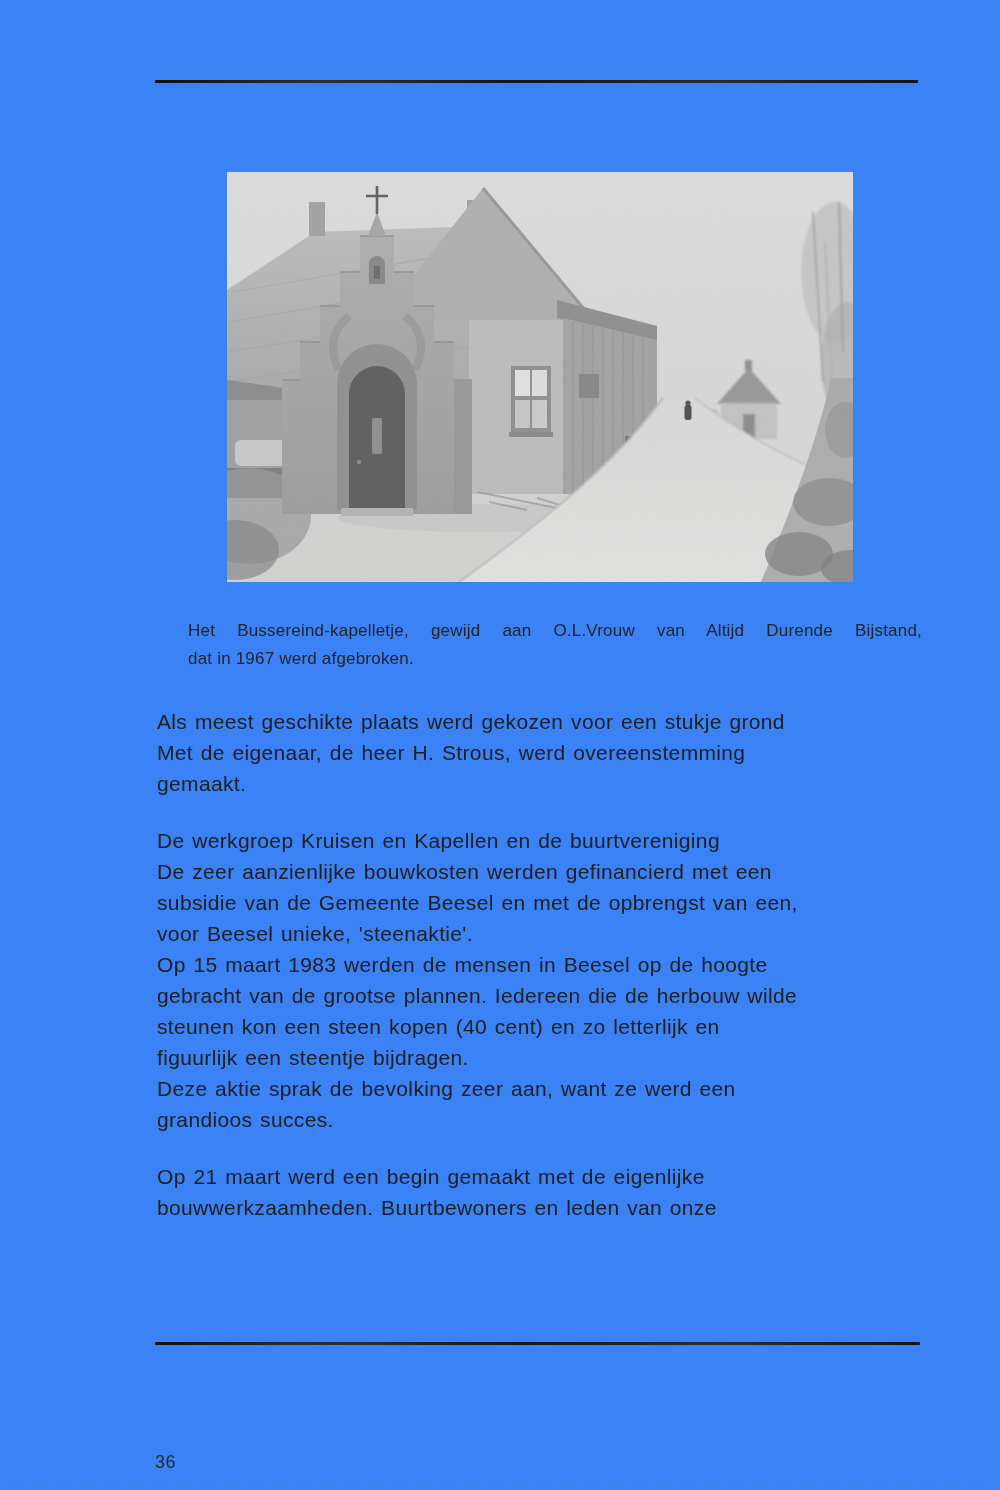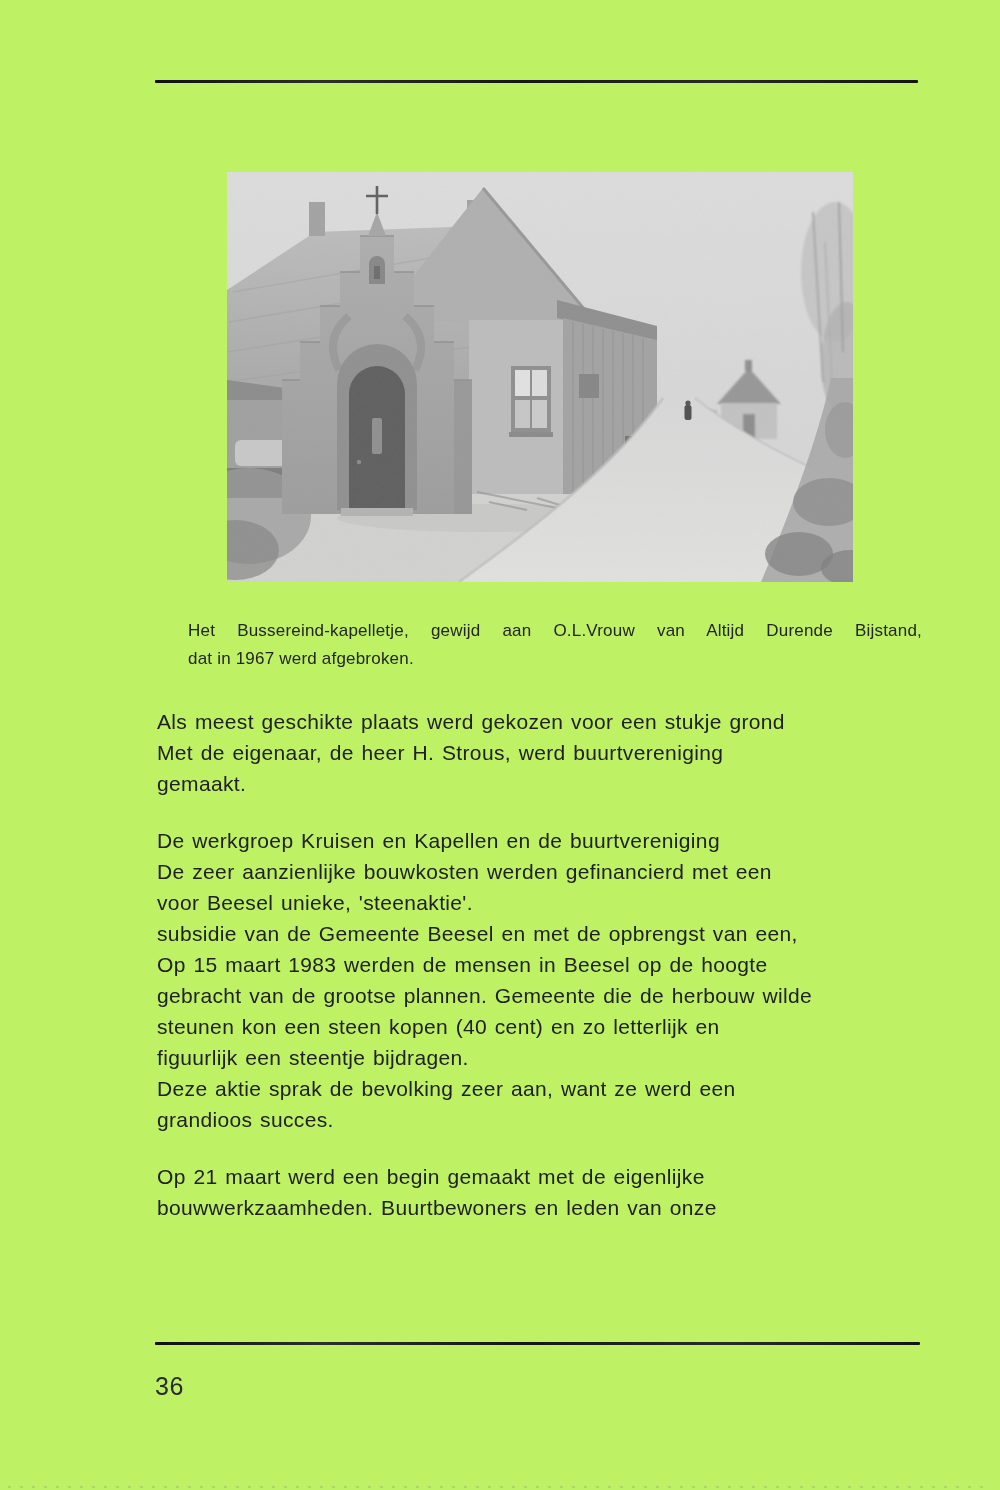--- a/index.html
+++ b/index.html
@@ -1,18 +1,18 @@
 <!DOCTYPE html>
 <html><head>
 <meta charset="utf-8">
 <style>
   html,body { margin:0; padding:0; background:#ffffff; }
   .page {
     position:relative; width:1000px; height:1490px;
-    background:#bef264; overflow:hidden;
+    background:#3b82f6; overflow:hidden;
     font-family:"Liberation Sans", sans-serif;
     color:#222;
   }
   .rule {
     position:absolute; height:3px;
     background:linear-gradient(90deg,#101010,#2e2e2e 22%,#161616 48%,#2a2a2a 74%,#141414);
     border-radius:1px;
   }
   .top-rule    { left:155px; top:80px;   width:763px; }
   .bottom-rule { left:155px; top:1342px; width:765px; }
@@ -33,22 +33,22 @@
 
   .body-text {
     position:absolute; left:157px; top:706px; width:780px;
     font-size:21px; line-height:31px; letter-spacing:0.35px; word-spacing:1.5px;
     color:#202020;
   }
   .paragraph { margin:0 0 26px 0; }
   .line { white-space:nowrap; }
 
   .page-number {
-    position:absolute; left:155px; top:1372px;
-    font-size:25px; letter-spacing:0.5px; color:#2a2a2a;
+    position:absolute; left:155px; top:1452px;
+    font-size:18px; letter-spacing:0.5px; color:#2a2a2a;
   }
   .scan-artifact {
     position:absolute; left:8px; bottom:2px; width:984px; height:2px;
     background:repeating-linear-gradient(90deg, rgba(110,110,110,.55) 0 3px, transparent 3px 12px);
     opacity:.38;
   }
 </style>
 </head>
 <body>
 
@@ -183,30 +183,30 @@
   </figure>
 
   <div class="caption">
     <div class="cap-line cap-just">Het Bussereind-kapelletje, gewijd aan O.L.Vrouw van Altijd Durende Bijstand,</div>
     <div class="cap-line">dat in 1967 werd afgebroken.</div>
   </div>
 
   <div class="body-text" id="body-text">
       <div class="paragraph">
         <div class="line">Als meest geschikte plaats werd gekozen voor een stukje grond</div>
-        <div class="line">Met de eigenaar, de heer H. Strous, werd buurtvereniging</div>
+        <div class="line">Met de eigenaar, de heer H. Strous, werd overeenstemming</div>
         <div class="line">gemaakt.</div>
       </div>
       <div class="paragraph">
         <div class="line">De werkgroep Kruisen en Kapellen en de buurtvereniging</div>
         <div class="line">De zeer aanzienlijke bouwkosten werden gefinancierd met een</div>
+        <div class="line">subsidie van de Gemeente Beesel en met de opbrengst van een,</div>
         <div class="line">voor Beesel unieke, 'steenaktie'.</div>
-        <div class="line">subsidie van de Gemeente Beesel en met de opbrengst van een,</div>
         <div class="line">Op 15 maart 1983 werden de mensen in Beesel op de hoogte</div>
-        <div class="line">gebracht van de grootse plannen. Gemeente die de herbouw wilde</div>
+        <div class="line">gebracht van de grootse plannen. Iedereen die de herbouw wilde</div>
         <div class="line">steunen kon een steen kopen (40 cent) en zo letterlijk en</div>
         <div class="line">figuurlijk een steentje bijdragen.</div>
         <div class="line">Deze aktie sprak de bevolking zeer aan, want ze werd een</div>
         <div class="line">grandioos succes.</div>
       </div>
       <div class="paragraph">
         <div class="line">Op 21 maart werd een begin gemaakt met de eigenlijke</div>
         <div class="line">bouwwerkzaamheden. Buurtbewoners en leden van onze</div>
       </div>
     </div>

